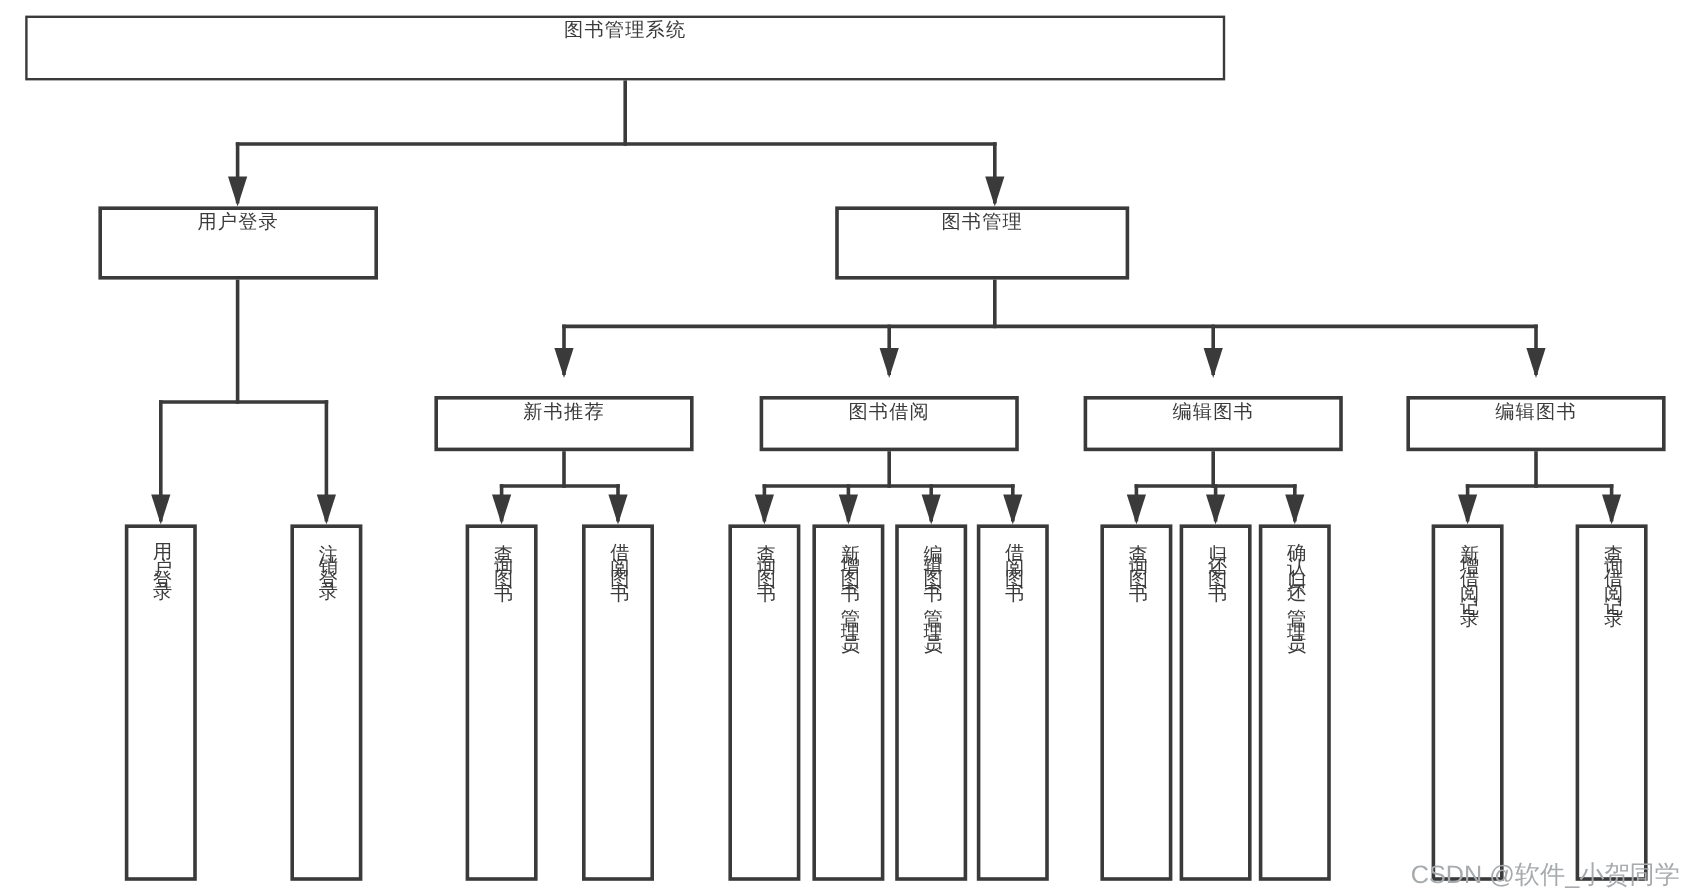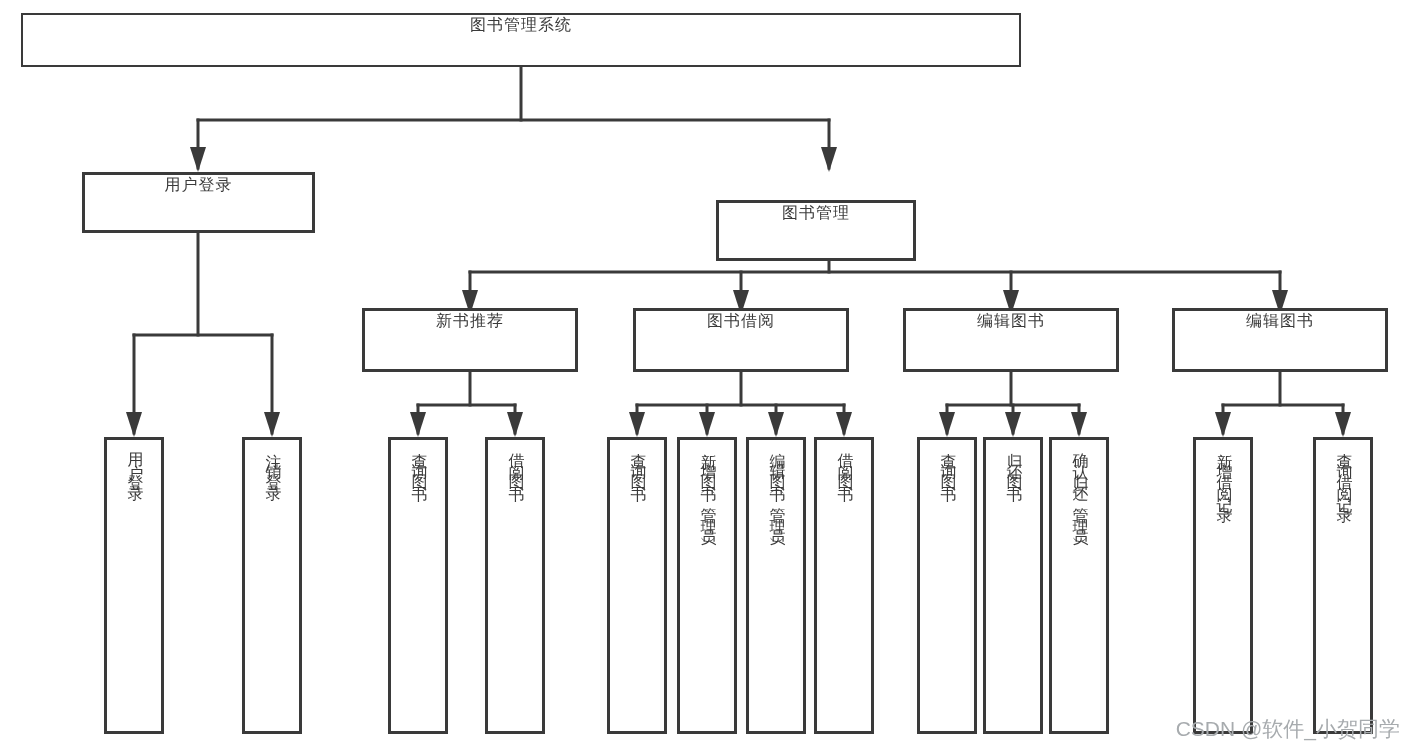--- a/index.html
+++ b/index.html
@@ -34,22 +34,22 @@
   .box .lbl{letter-spacing:1px;white-space:nowrap;}
   .leaf .lbl{
     writing-mode:vertical-rl;
     text-orientation:mixed;
     letter-spacing:11px;
     white-space:nowrap;
     line-height:1.2;
   }
   .root{left:21px;top:13px;width:1000px;height:54px;border-width:2.5px;}
   .n-user-login{left:82px;top:172px;width:233px;height:61px;}
-  .n-book-mgmt{left:716px;top:172px;width:200px;height:61px;margin-top:28px;}
-  .l3{top:308px;width:216px;height:64px;}
+  .n-book-mgmt{left:696px;top:172px;width:245px;height:61px;}
+  .l3{top:330px;width:216px;height:46px;}
   .n-new-book-rec{left:362px;}
   .n-book-borrow{left:633px;}
   .n-current-borrow{left:903px;}
   .n-borrow-records{left:1172px;}
   .leaf{top:437px;width:60px;height:297px;}
   .lf-user-login{left:104px;}
   .lf-logout{left:242px;}
   .lf-nb-query{left:388px;}
   .lf-nb-borrow{left:485px;}
   .lf-bb-query{left:607px;}

